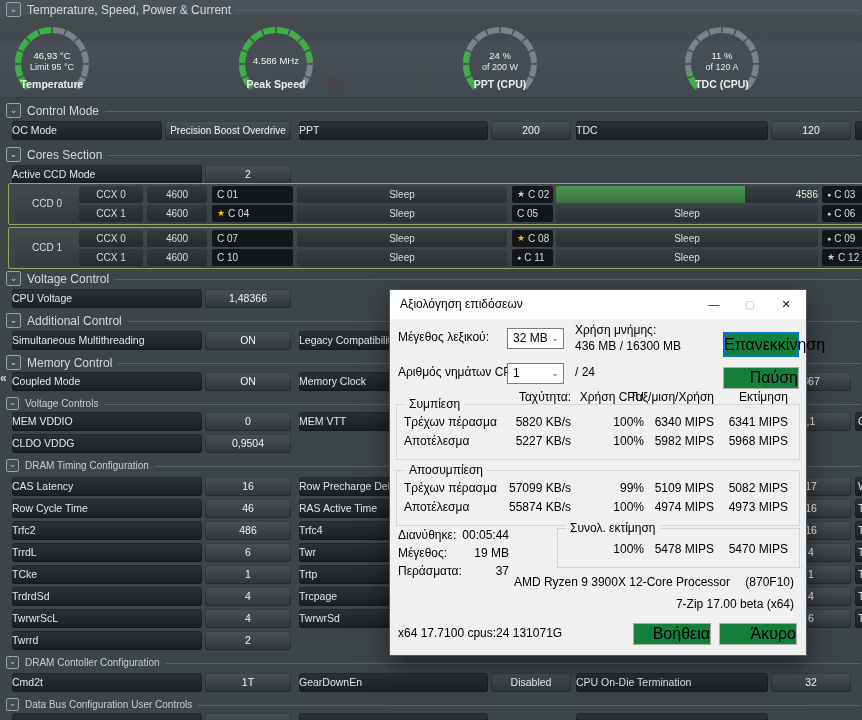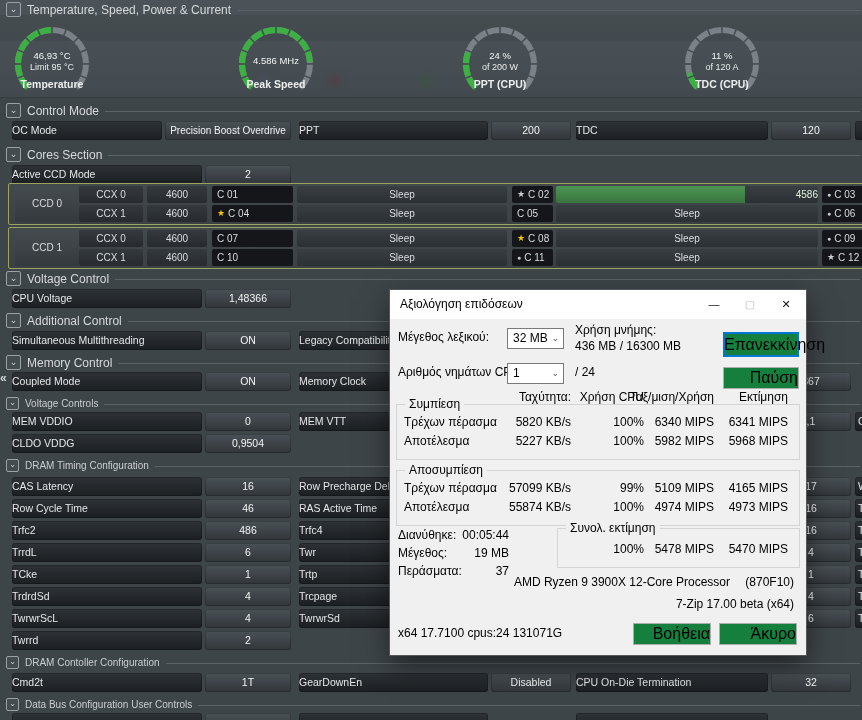--- a/index.html
+++ b/index.html
@@ -452,21 +452,21 @@
     </div>
 
     <div class="grp" style="left:6px;top:180px;width:402px;height:54px">
       <span class="gl">Αποσυμπίεση</span>
     </div>
     <div class="trow" style="top:191px">
       <span class="tn">Τρέχων πέρασμα</span>
       <span class="ra c1">57099 KB/s</span>
       <span class="ra c2">99%</span>
       <span class="ra c3">5109 MIPS</span>
-      <span class="ra c4">4165 MIPS</span>
+      <span class="ra c4">5082 MIPS</span>
     </div>
     <div class="trow" style="top:210px">
       <span class="tn">Αποτέλεσμα</span>
       <span class="ra c1">55874 KB/s</span>
       <span class="ra c2">100%</span>
       <span class="ra c3">4974 MIPS</span>
       <span class="ra c4">4973 MIPS</span>
     </div>
 
     <span class="lbl" style="left:8px;top:238px">Διανύθηκε:</span>

